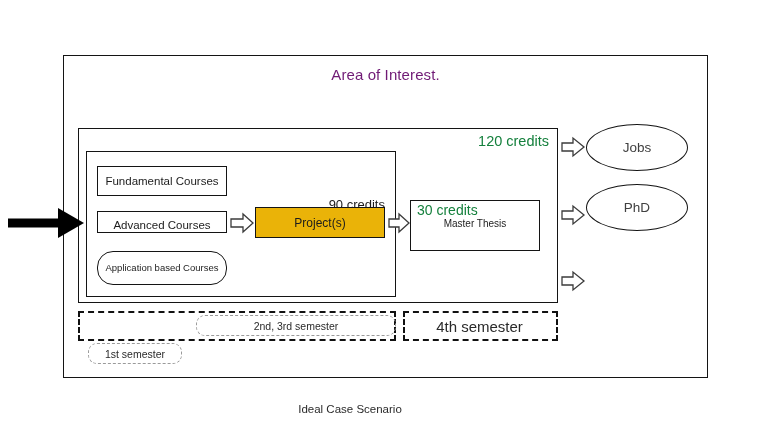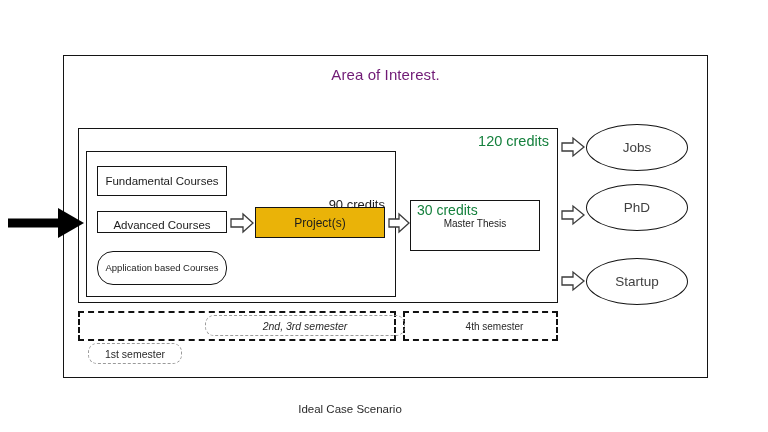--- a/index.html
+++ b/index.html
@@ -176,26 +176,26 @@
     border-radius: 9px;
     box-sizing: border-box;
     display: flex;
     align-items: center;
     justify-content: center;
     font-size: 10.5px;
     color: #2a2a2a;
     background: transparent;
   }
   .sem-1st { left: 88px; top: 315px; width: 94px; height: 21px; margin-top: 28px; }
-  .sem-23  { left: 205px; top: 315px; width: 200px; height: 21px; font-style: italic; }
+  .sem-23  { left: 196px; top: 315px; width: 200px; height: 21px; }
   .sem-4th {
     position: absolute;
-    left: 417px; top: 311px; width: 155px; height: 30px;
+    left: 402px; top: 311px; width: 155px; height: 30px;
     display: flex; align-items: center; justify-content: center;
-    font-size: 10px; color: #2a2a2a;
+    font-size: 15px; color: #2a2a2a;
   }
   
   .caption {
     position: absolute;
     left: 0;
     top: 403px;
     width: 700px;
     text-align: center;
     font-size: 11.5px;
     color: #2b2b2b;
@@ -240,23 +240,20 @@
   <div class="thesis-box">
     <div class="thesis-credits">30 credits</div>
     <div class="thesis-name">Master Thesis</div>
   </div>
 
   <div class="ellipse el-jobs">
     <span>Jobs</span>
   </div>
   <div class="ellipse el-phd">
     <span>PhD</span>
-  </div>
-  <div class="ellipse el-startup">
-    <span>Startup</span>
   </div>
 
   <div class="sem-group sem-group-a"></div>
   <div class="sem-group sem-group-b"></div>
   <div class="sem-inner sem-1st">1st semester</div>
   <div class="sem-inner sem-23">2nd, 3rd semester</div>
   <div class="sem-4th">4th semester</div>
 
   <svg class="overlay" viewBox="0 0 768 432">
 

